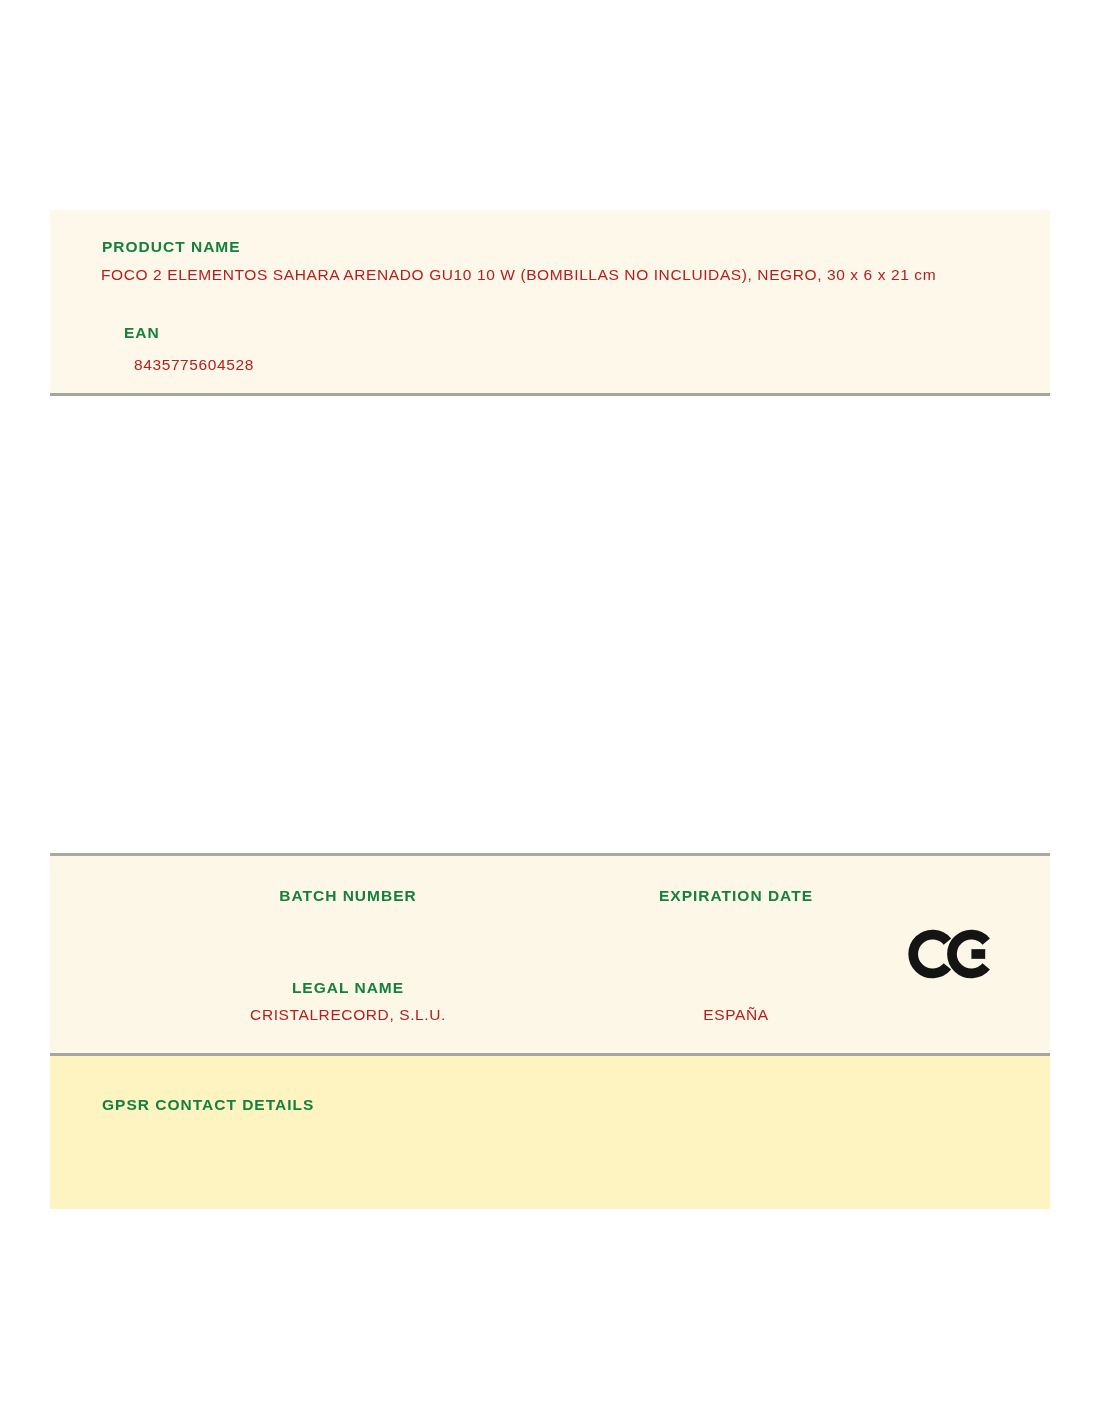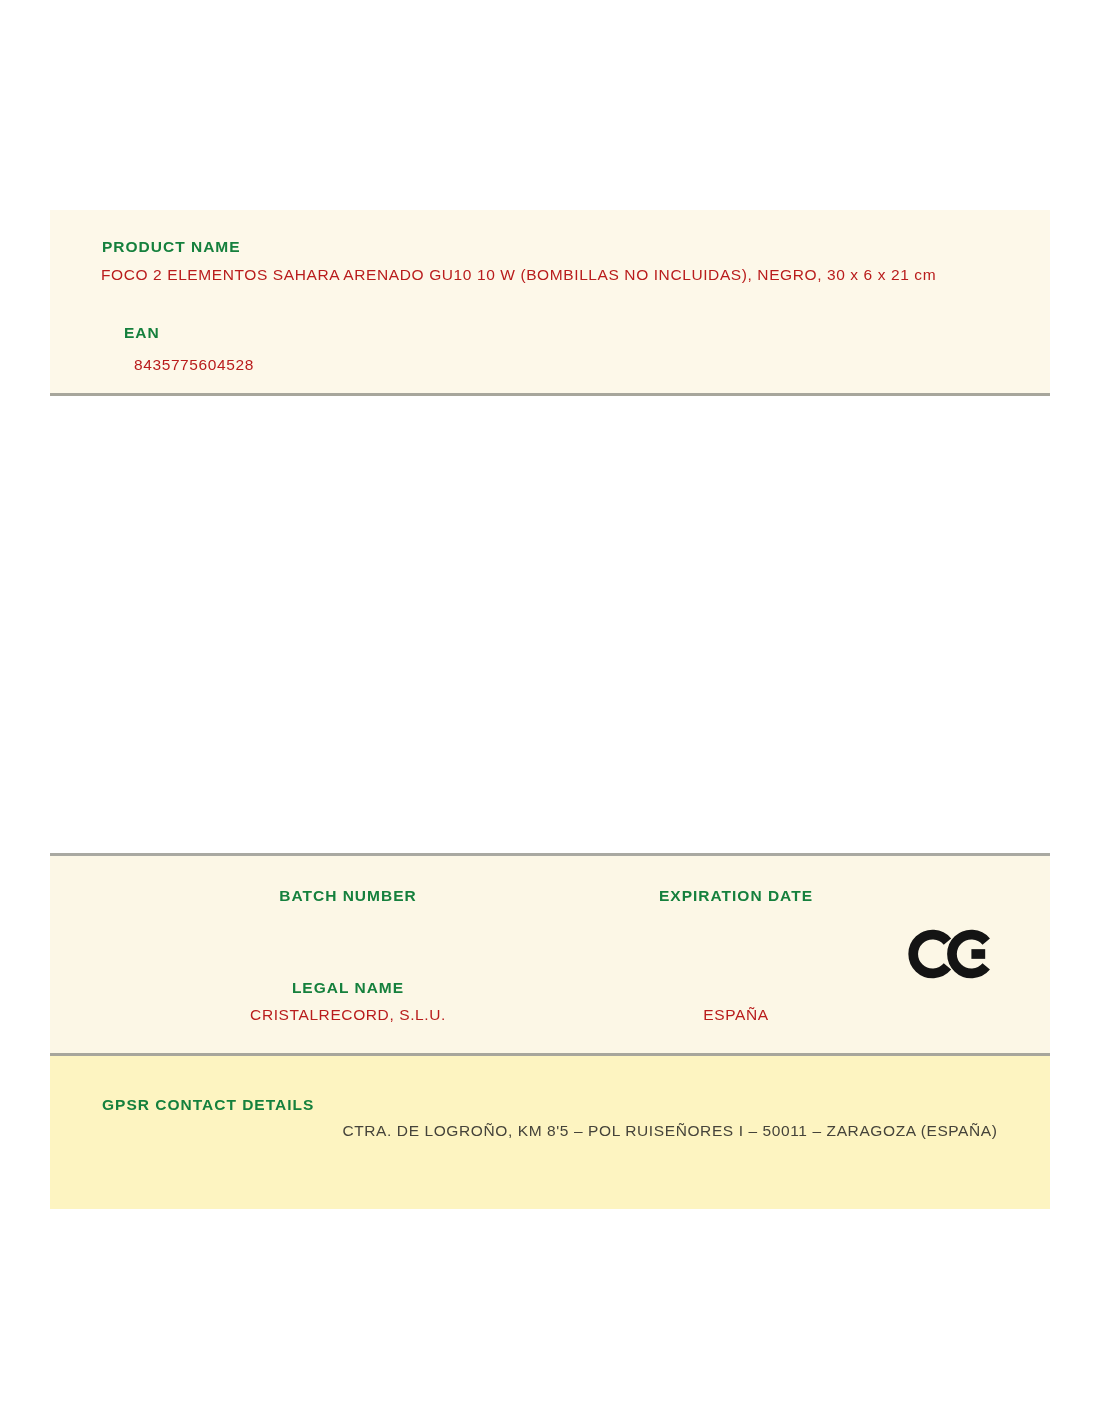--- a/index.html
+++ b/index.html
@@ -126,16 +126,15 @@
       <svg width="88" height="64" viewBox="0 0 118 68" xmlns="http://www.w3.org/2000/svg">
         <path d="M 52.9 17.3 A 26 26 0 1 0 52.9 50.7" fill="none" stroke="#141414" stroke-width="13"></path>
         <path d="M 104.9 17.3 A 26 26 0 1 0 104.9 50.7" fill="none" stroke="#141414" stroke-width="13"></path>
         <path d="M 85 34 L 103.5 34" fill="none" stroke="#141414" stroke-width="13"></path>
       </svg>
     </div>
   </section>
 
   <section class="panel panel-gpsr">
     <div class="label gpsr-label">GPSR CONTACT DETAILS</div>
-    <div class="gpsr-address">CTRA. DE LOGROÑO, KM 8'5 – POL RUISEÑORES I – 50011 – ZARAGOZA (ESPAÑA)</div>
   </section>
 
 </div>
 
 </body></html>

